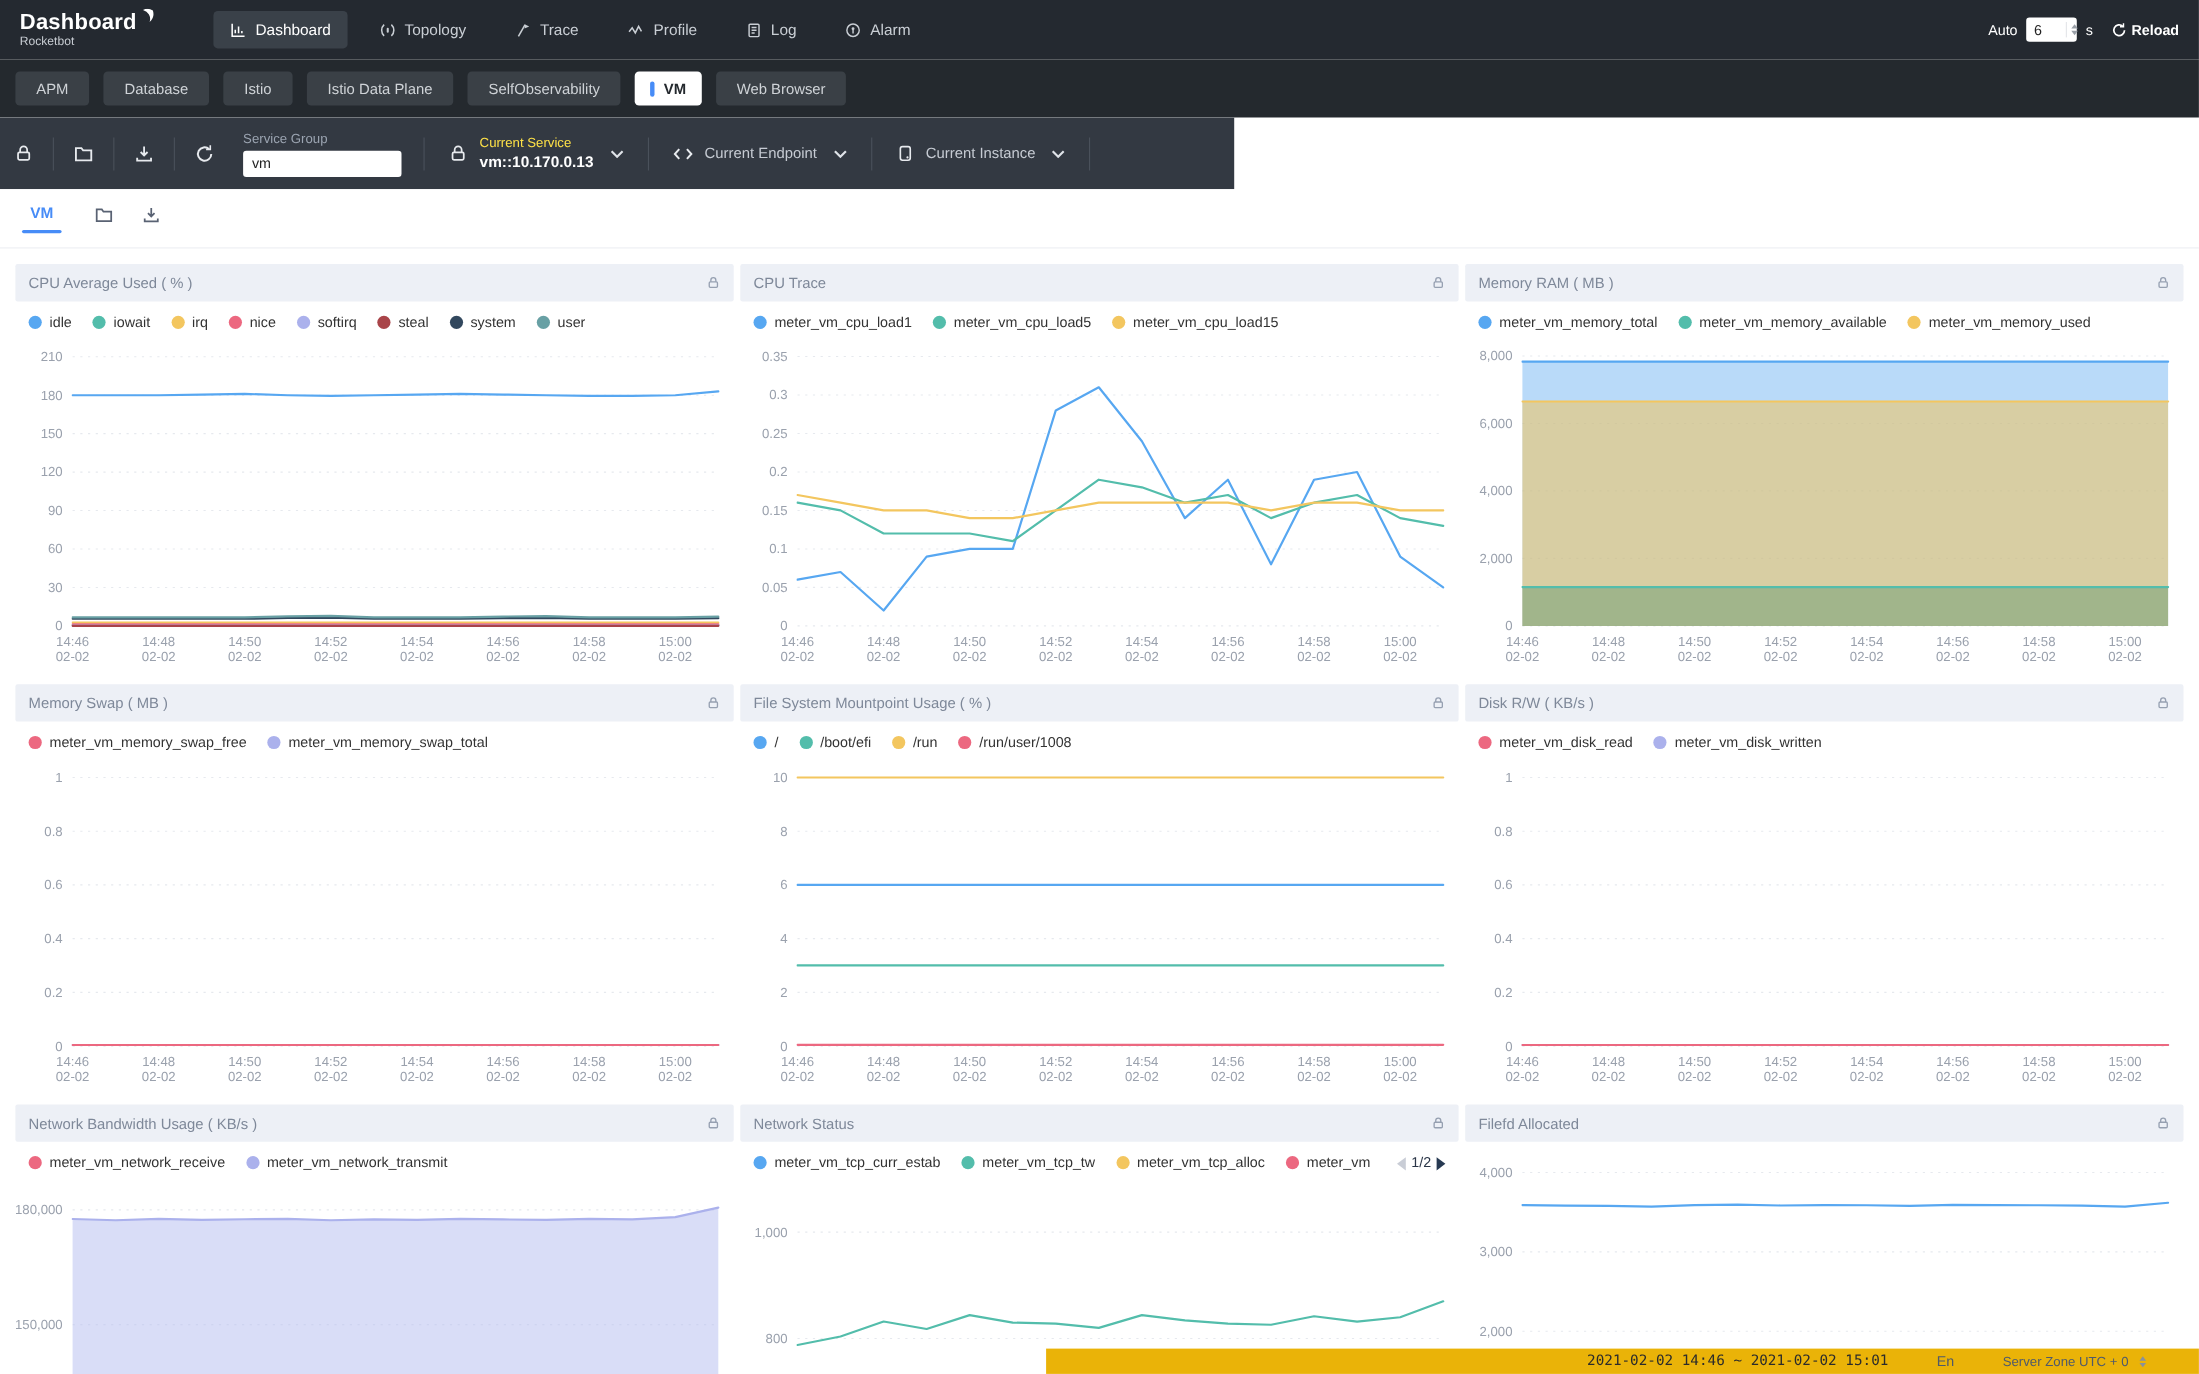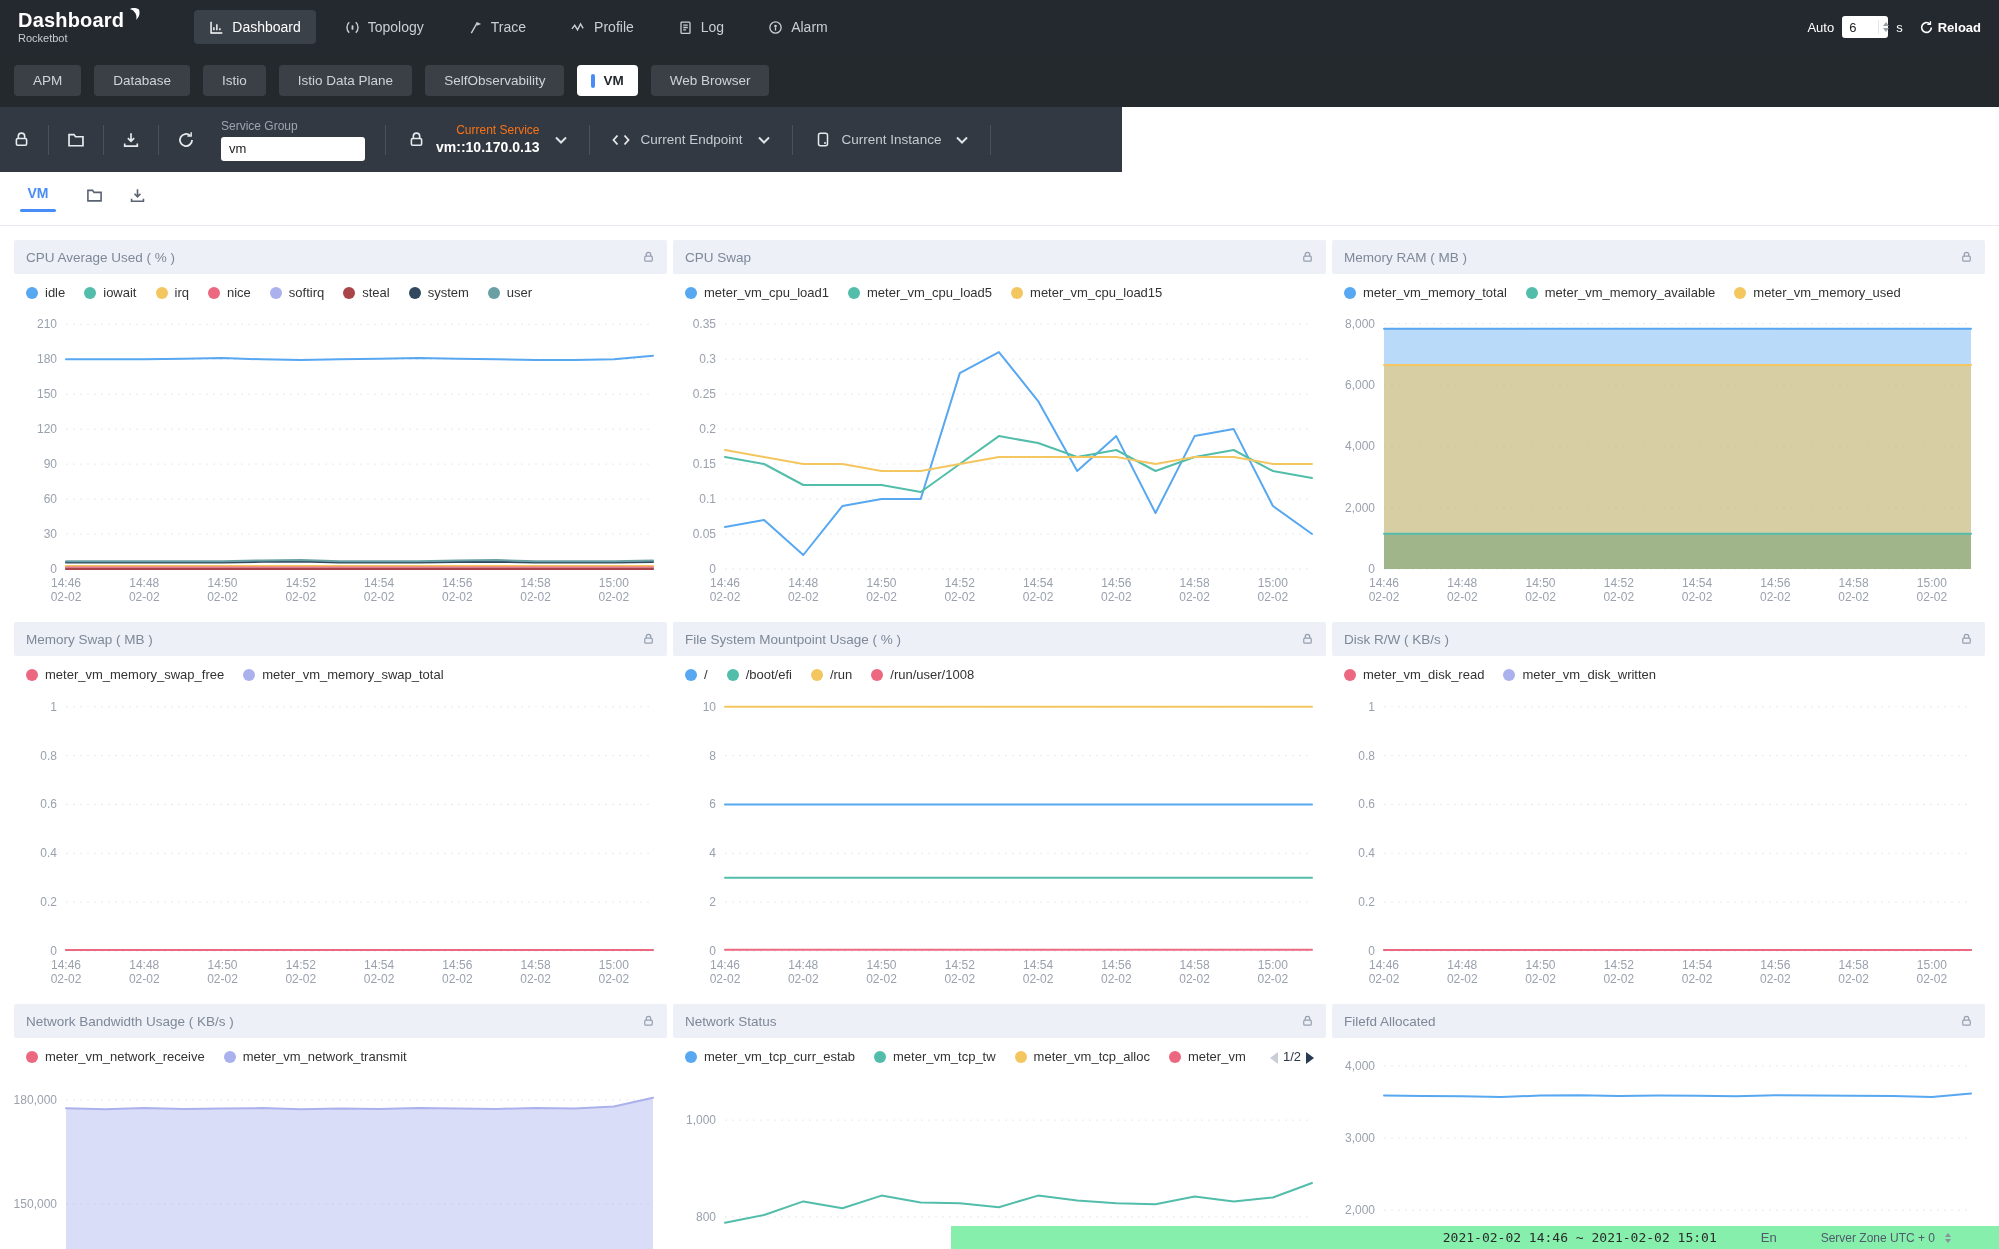--- a/index.html
+++ b/index.html
@@ -36,21 +36,21 @@
   .toolband{height:65px;background:#fff;}
   .toolbar{height:65px;width:1122px;background:#333942;display:flex;align-items:center;color:#e7eaee;}
   .tbtn{width:42px;height:42px;display:flex;align-items:center;justify-content:center;cursor:pointer;color:#e7eaee;}
   .vsep{width:1px;height:30px;background:#4a515b;margin:0 6px;}
   .sg{display:flex;flex-direction:column;justify-content:center;margin:0 14px;}
   .sg .lbl{font-size:12px;color:#9ba4b1;margin-bottom:4px;}
   .sg input{width:128px;height:24px;border:none;border-radius:3px;font-size:13px;padding:0 8px;outline:none;
             font-family:"Liberation Sans",sans-serif;color:#222;}
   .selgroup{display:flex;align-items:center;gap:11px;padding:0 16px;cursor:pointer;}
   .selgroup .col{display:flex;flex-direction:column;line-height:1.2;}
-  .selgroup .lbl{font-size:12px;color:#f97316;text-align:right;}
+  .selgroup .lbl{font-size:12px;color:#fde047;}
   .selgroup .val{font-size:14px;color:#fff;font-weight:bold;margin-top:2px;}
   .selgroup .single{font-size:13.5px;color:#c6cbd3;}
   .chev{margin-left:4px;}
   
   .tabrow{height:53px;background:#fff;border-bottom:1px solid #e8eaef;display:flex;align-items:center;padding:0 16px;gap:26px;}
   .vmtab{display:flex;flex-direction:column;align-items:center;cursor:pointer;margin:0 4px;}
   .vmtab .t{color:#478cf7;font-size:14px;font-weight:bold;}
   .vmtab .u{width:36px;height:3px;border-radius:2px;background:#478cf7;margin-top:8px;}
   .tabicon{color:#596273;display:flex;align-items:center;cursor:pointer;margin-top:-6px;}
   
@@ -63,21 +63,21 @@
   .phead .lk{color:#96a0b1;display:flex;align-items:center;cursor:pointer;}
   .plegend{display:flex;align-items:center;white-space:nowrap;overflow:hidden;padding:11px 12px 3px;gap:19px;}
   .li{display:inline-flex;align-items:center;font-size:13px;color:#333;cursor:pointer;flex:0 0 auto;}
   .li i{width:12px;height:12px;border-radius:50%;margin-right:7px;display:inline-block;}
   .pager{display:inline-flex;align-items:flex-end;gap:5px;margin-left:auto;flex:0 0 auto;font-size:13px;color:#2b3648;}
   .tri{width:0;height:0;display:inline-block;cursor:pointer;}
   .tri-l{border-top:6px solid transparent;border-bottom:6px solid transparent;border-right:8px solid #c9cdd6;}
   .tri-r{border-top:6px solid transparent;border-bottom:6px solid transparent;border-left:8px solid #273a52;}
   .tick{fill:#9aa1ad;font-size:12px;}
   
-  .footer{position:absolute;right:0;bottom:0;height:23px;width:1000px;background:#86efac;display:flex;
+  .footer{position:absolute;right:0;bottom:0;height:23px;width:1000px;background:#eab308;display:flex;
           align-items:center;justify-content:flex-end;gap:44px;padding-right:48px;}
   .ftime{font-family:"DejaVu Sans Mono",monospace;font-size:13px;color:#2b2b2b;cursor:pointer;}
   .flang{font-size:13px;color:#4f5a6b;cursor:pointer;}
   .fzone{font-size:12px;color:#4f5a6b;display:flex;align-items:center;gap:10px;cursor:pointer;}
   .fspin{display:flex;flex-direction:column;gap:2px;}
   .fspin i{width:0;height:0;border-left:3px solid transparent;border-right:3px solid transparent;display:block;}
   .fspin .up{border-bottom:4px solid #8a919c;}
   .fspin .dn{border-top:4px solid #8a919c;}
 </style>
 </head>
@@ -362,21 +362,21 @@
             <polyline points="52.0,264.6 91.1,264.6 130.3,264.6 169.4,264.6 208.5,264.6 247.7,264.6 286.8,264.6 325.9,264.6 365.1,264.6 404.2,264.6 443.3,264.6 482.5,264.6 521.6,264.6 560.7,264.6 599.9,264.6 639.0,264.6" fill="none" stroke="#ec6880" stroke-width="2" stroke-linejoin="round" stroke-linecap="round"></polyline>
             <polyline points="52.0,265.8 91.1,265.8 130.3,265.8 169.4,265.8 208.5,265.8 247.7,265.8 286.8,265.8 325.9,265.8 365.1,265.8 404.2,265.8 443.3,265.8 482.5,265.8 521.6,265.8 560.7,265.8 599.9,265.8 639.0,265.8" fill="none" stroke="#abb1ec" stroke-width="2" stroke-linejoin="round" stroke-linecap="round"></polyline>
             <polyline points="52.0,265.9 91.1,265.9 130.3,265.9 169.4,265.9 208.5,265.9 247.7,265.9 286.8,265.9 325.9,265.9 365.1,265.9 404.2,265.9 443.3,265.9 482.5,265.9 521.6,265.9 560.7,265.9 599.9,265.9 639.0,265.9" fill="none" stroke="#a94449" stroke-width="2" stroke-linejoin="round" stroke-linecap="round"></polyline>
             <polyline points="52.0,259.5 91.1,259.5 130.3,259.5 169.4,259.4 208.5,259.5 247.7,258.8 286.8,258.5 325.9,259.4 365.1,259.5 404.2,259.5 443.3,258.9 482.5,258.7 521.6,259.4 560.7,259.5 599.9,259.5 639.0,259.0" fill="none" stroke="#32485e" stroke-width="2" stroke-linejoin="round" stroke-linecap="round"></polyline>
             <polyline points="52.0,258.3 91.1,258.3 130.3,258.3 169.4,258.2 208.5,258.3 247.7,257.4 286.8,256.9 325.9,258.2 365.1,258.3 404.2,258.3 443.3,257.5 482.5,257.1 521.6,258.2 560.7,258.3 599.9,258.3 639.0,257.6" fill="none" stroke="#68a0a4" stroke-width="2" stroke-linejoin="round" stroke-linecap="round"></polyline>
           </g>
         </svg>
       </section>
       <section class="panel">
         <div class="phead">
-          <span class="ttl">CPU Swap</span>
+          <span class="ttl">CPU Trace</span>
           <span class="lk">
             <svg viewBox="0 0 16 16" width="13" height="14" fill="none" stroke="currentColor" stroke-width="1.5">
               <path d="M5.2 7V5.2a2.8 2.8 0 0 1 5.6 0V7"></path>
               <rect x="3.4" y="7" width="9.2" height="6.2" rx="1.2"></rect>
             </svg>
           </span>
         </div>
         <div class="plegend">
           <span class="li">
             <i style="background: rgb(87, 167, 241);"></i>

